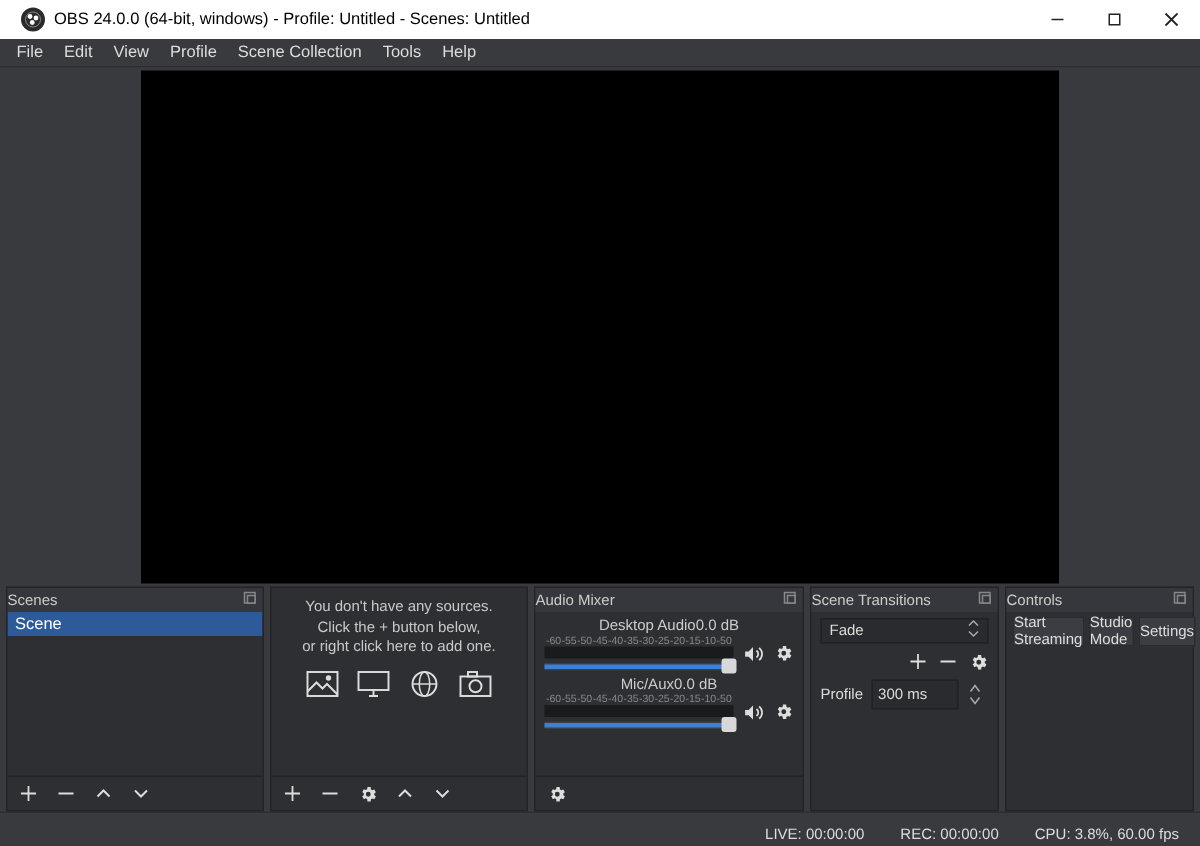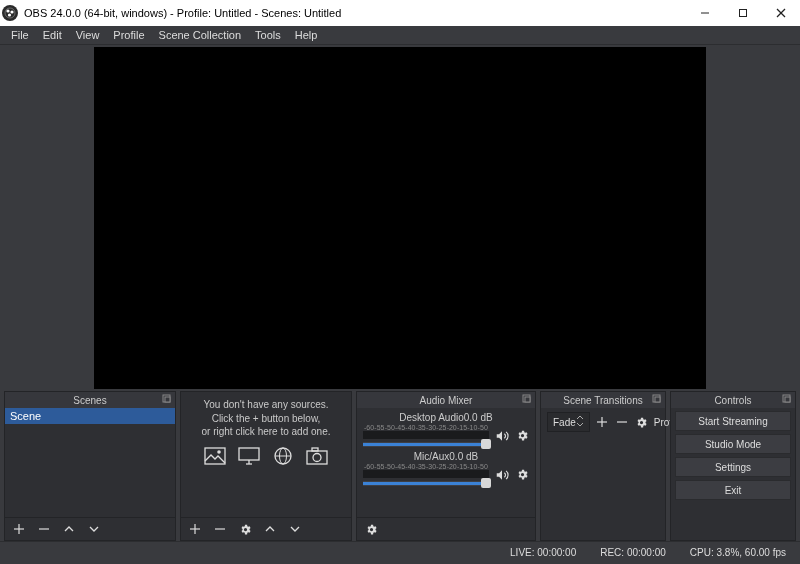--- a/index.html
+++ b/index.html
@@ -1,27 +1,27 @@
 <!DOCTYPE html>
 <html><head>
 <meta charset="utf-8">
 <style>
 html,body{margin:0;padding:0;width:800px;height:564px;overflow:hidden;font-family:"Segoe UI",Arial,sans-serif;font-size:11px;color:#ddd;background:#393a3e;user-select:none}
-.titlebar{height:26px;background:#fff;color:#000;display:flex;align-items:center;padding-left:2px}
+.titlebar{height:26px;background:#fff;color:#000;display:flex;align-items:center;padding-left:14px}
 .titlebar .icon{width:16px;height:16px;border-radius:50%;background:#2b2b2b;display:flex;align-items:center;justify-content:center;margin-right:6px}
 .titlebar .title{flex:1;font-size:11px}
 .titlebar .winbtn{width:38px;height:26px;display:flex;align-items:center;justify-content:center;color:#222}
 .menubar{height:18px;background:#393a3e;display:flex;align-items:center;padding:0 4px;border-bottom:1px solid #2c2d30}
 .menubar .mitem{padding:1px 7px;color:#ddd;font-size:11px}
 .menubar .mitem span{text-underline-offset:1px}
 .preview-area{height:346px;background:#393a3e;display:flex;align-items:center;justify-content:center}
 .preview-canvas{width:612px;height:342px;background:#000}
 .docks{height:150px;display:flex;gap:4px;padding:0 4px}
 .dock{background:#2e2f33;border:1px solid #232427;display:flex;flex-direction:column;min-width:0}
-.dock-header{height:16px;background:#36373c;display:flex;align-items:center;justify-content:center;position:relative;color:#ccc;font-size:10px}
+.dock-header{height:16px;background:#36373c;display:flex;align-items:center;position:relative;color:#ccc;font-size:10px}
 .dock-pop{position:absolute;right:3px;top:2px;width:10px;height:10px;color:#999}
 .dock-body{flex:1;overflow:hidden;position:relative}
 .scene-item{background:#2d5b9a;color:#fff;padding:2px 5px;font-size:11px}
 .dock-toolbar{height:22px;border-top:1px solid #232427;display:flex;align-items:center;gap:11px;padding:0 7px}
 .tbtn{width:14px;height:14px;display:flex;align-items:center;justify-content:center;color:#ddd}
 .tbtn svg{display:block}
 .sources-empty{text-align:center;color:#c9c9c9;font-size:10px;line-height:1.35;padding:6px 6px 4px}
 .sources-icons{display:flex;justify-content:center;gap:10px;margin-top:6px}
 .sources-icons .si{width:24px;height:22px;display:flex;align-items:center;justify-content:center}
 .mixer-row{padding:0 6px;margin-top:4px}
@@ -30,29 +30,29 @@
 .meter-wrap{flex:1}
 .ticks{height:7px;display:flex;justify-content:space-between;font-size:7px;color:#888;padding:0 1px}
 .meter{height:8px;background:#1a1b1d;position:relative}
 .meter .bar{position:absolute;top:1px;left:0;height:2px}
 .meter .bar.b2{top:5px}
 .grad{position:absolute;left:0;top:0;height:100%;background:linear-gradient(90deg,#18b24a 0%,#18b24a 62%,#d8c236 62%,#d8c236 82%,#d23a3a 82%,#d23a3a 100%)}
 .slider{height:5px;background:#3d3f45;position:relative;margin-top:3px}
 .slider .track{position:absolute;left:0;top:1px;height:3px;background:#3b82d6}
 .slider .thumb{position:absolute;top:-3px;width:10px;height:10px;background:#d8d8d8;border-radius:2px}
 .mixer-ctrls{display:flex;align-items:center;gap:6px}
-.trans-body{padding:4px 6px;display:flex;flex-direction:row;gap:5px}
+.trans-body{padding:4px 6px;display:flex;flex-direction:column;gap:5px}
 .rowflex{display:flex;align-items:center;gap:6px}
 .select-box{flex:1;height:18px;background:#2a2b2e;border:1px solid #202124;display:flex;align-items:center;justify-content:space-between;padding:0 5px;color:#ddd;font-size:10px}
 .spin{width:50px;height:18px;background:#2a2b2e;border:1px solid #202124;color:#ddd;display:flex;align-items:center;padding:0 3px;font-size:10px}
 .spin-arrows{display:flex;flex-direction:column;justify-content:center;gap:0}
 .spin-arrows div{height:8px;width:10px;display:flex;align-items:center;justify-content:center}
-.controls-body{display:flex;flex-direction:column;gap:3px;padding:3px 4px}
+.controls-body{display:flex;flex-direction:row;gap:3px;padding:3px 4px}
 .cbtn{height:18px;background:#3c3d42;border:1px solid #2a2b2e;display:flex;align-items:center;justify-content:center;color:#ddd;font-size:10px}
-.statusbar{height:20px;background:#393a3e;display:flex;align-items:center;justify-content:flex-end;gap:24px;padding:0 14px;color:#ddd;font-size:10px;border-top:1px solid #2c2d30}
+.statusbar{height:20px;background:#393a3e;display:flex;align-items:flex-end;justify-content:flex-end;gap:24px;padding:0 14px;color:#ddd;font-size:10px;border-top:1px solid #2c2d30}
 .d-scenes{width:170px}
 .d-sources{width:170px}
 .d-mixer{flex:1}
 .d-trans{width:124px}
 .d-controls{width:124px}
 </style>
 </head>
 <body>
 
 <div class="titlebar">

